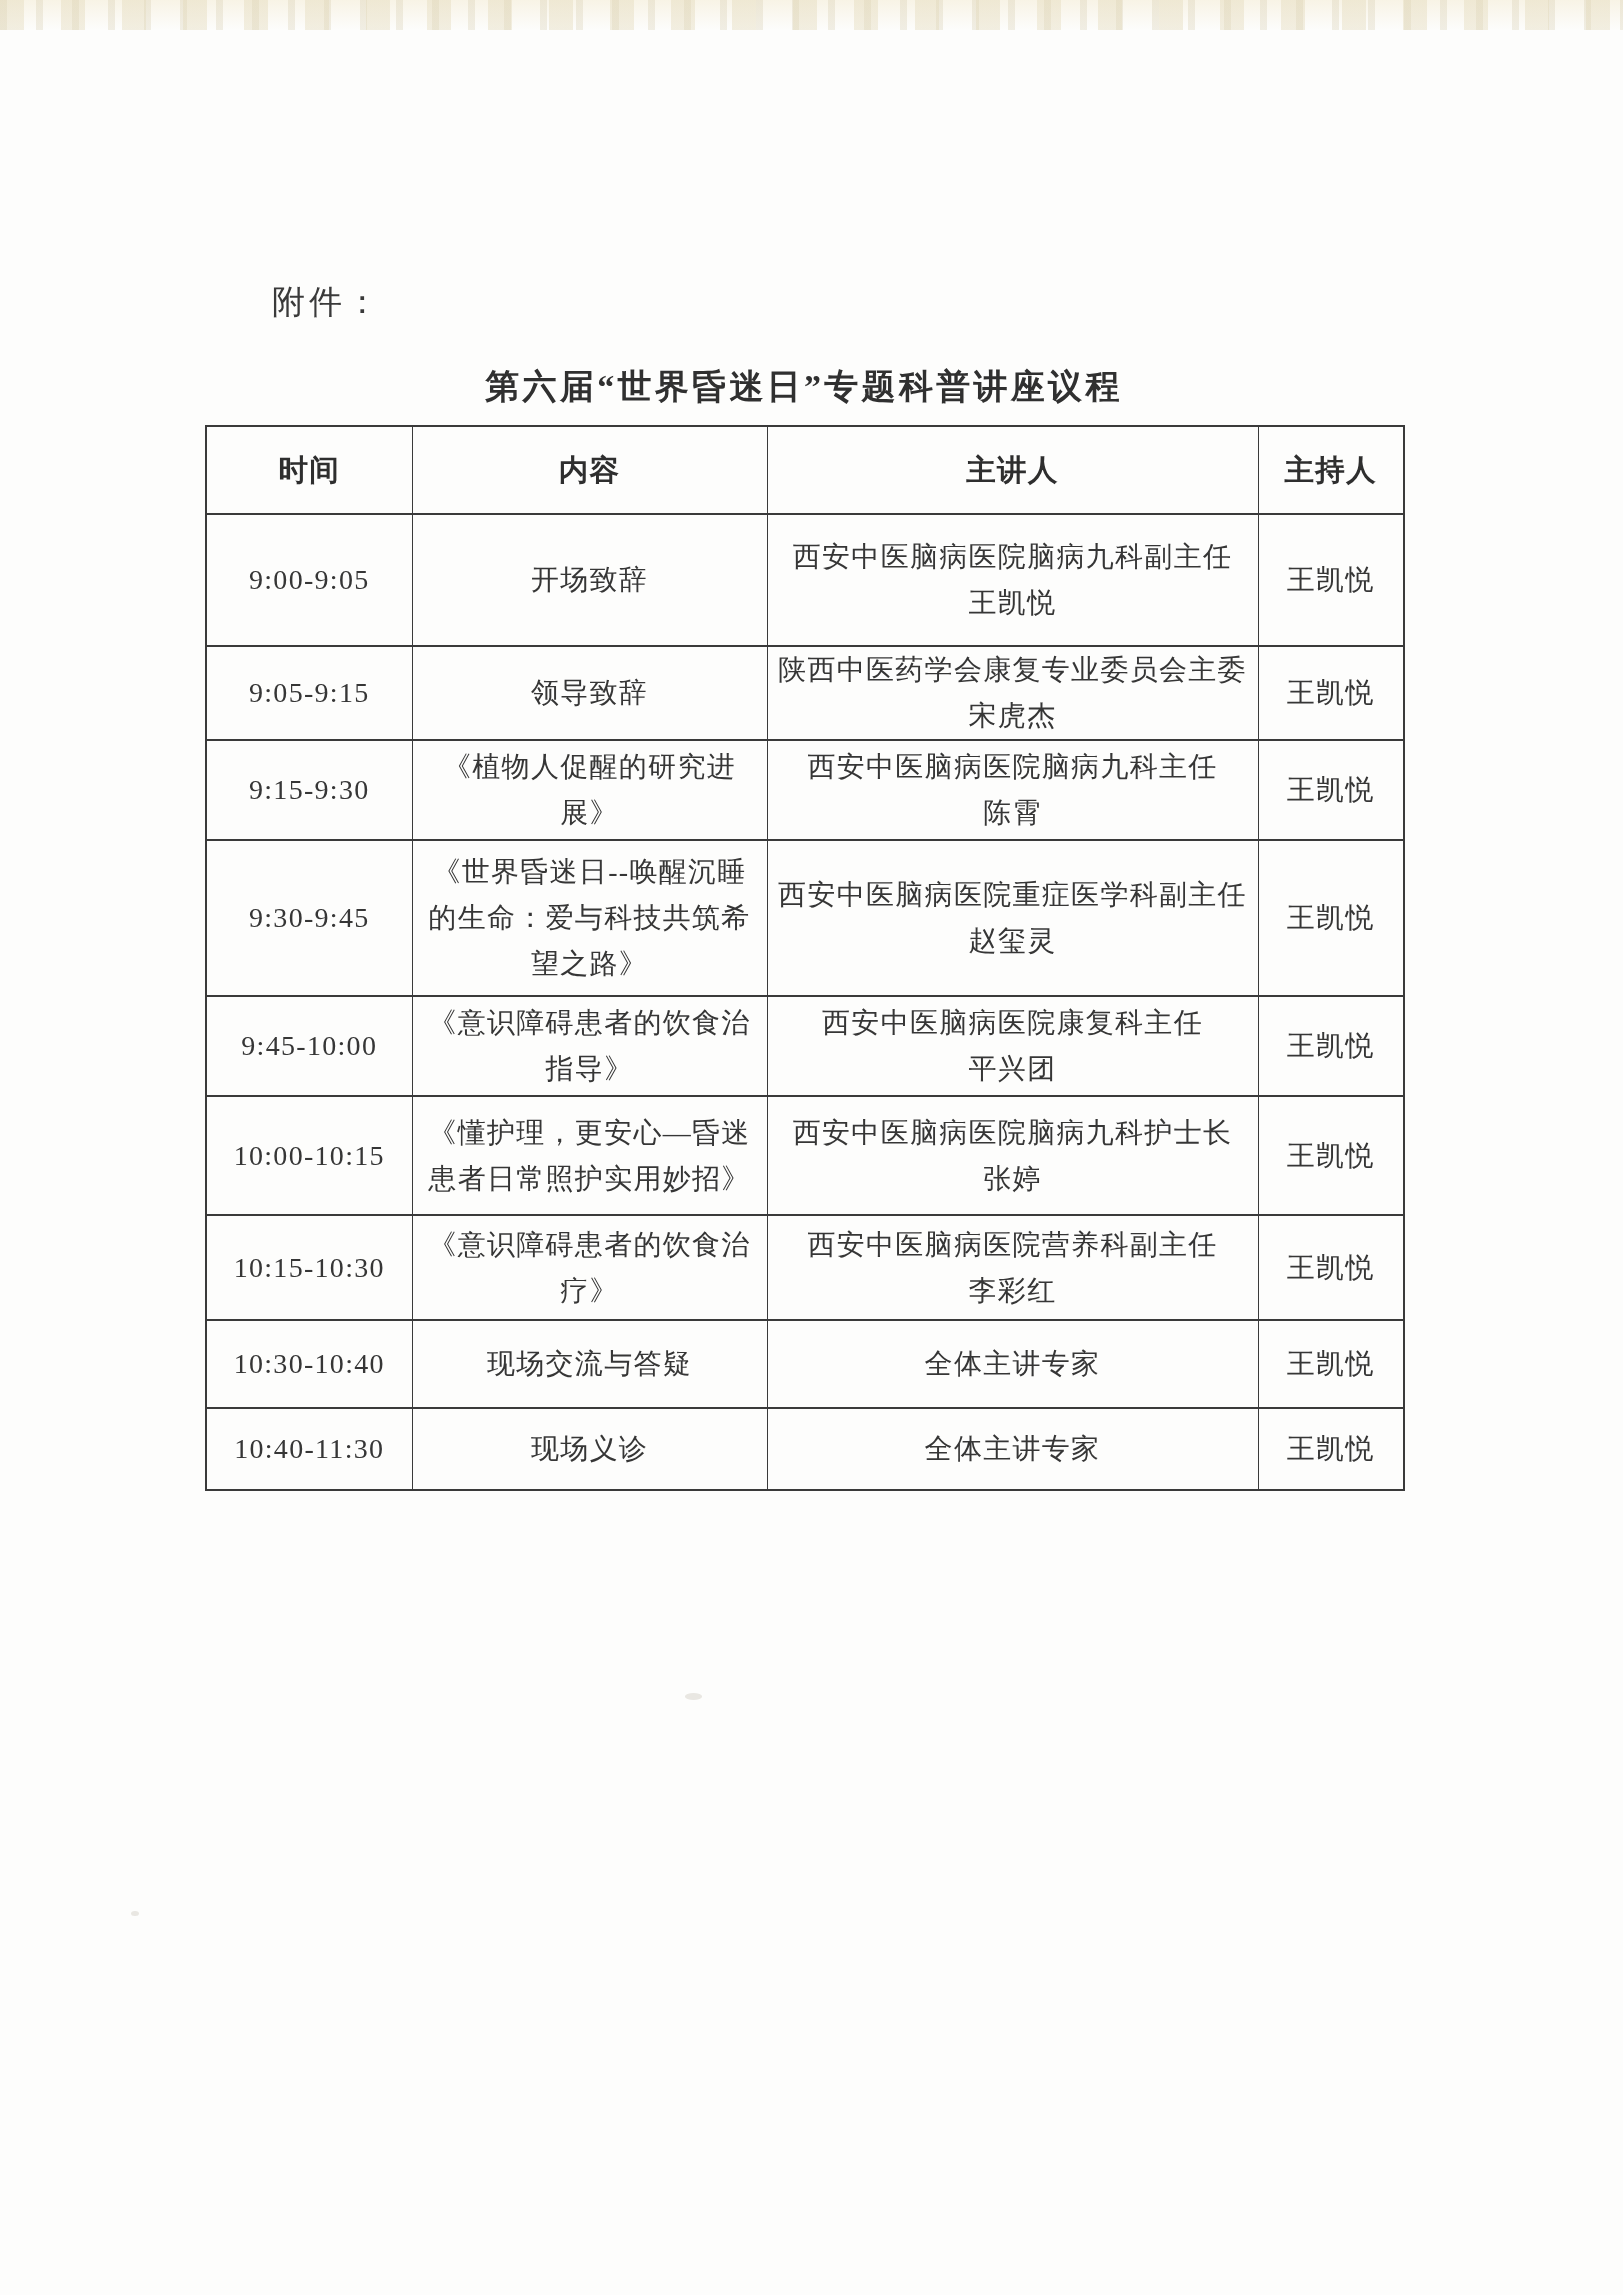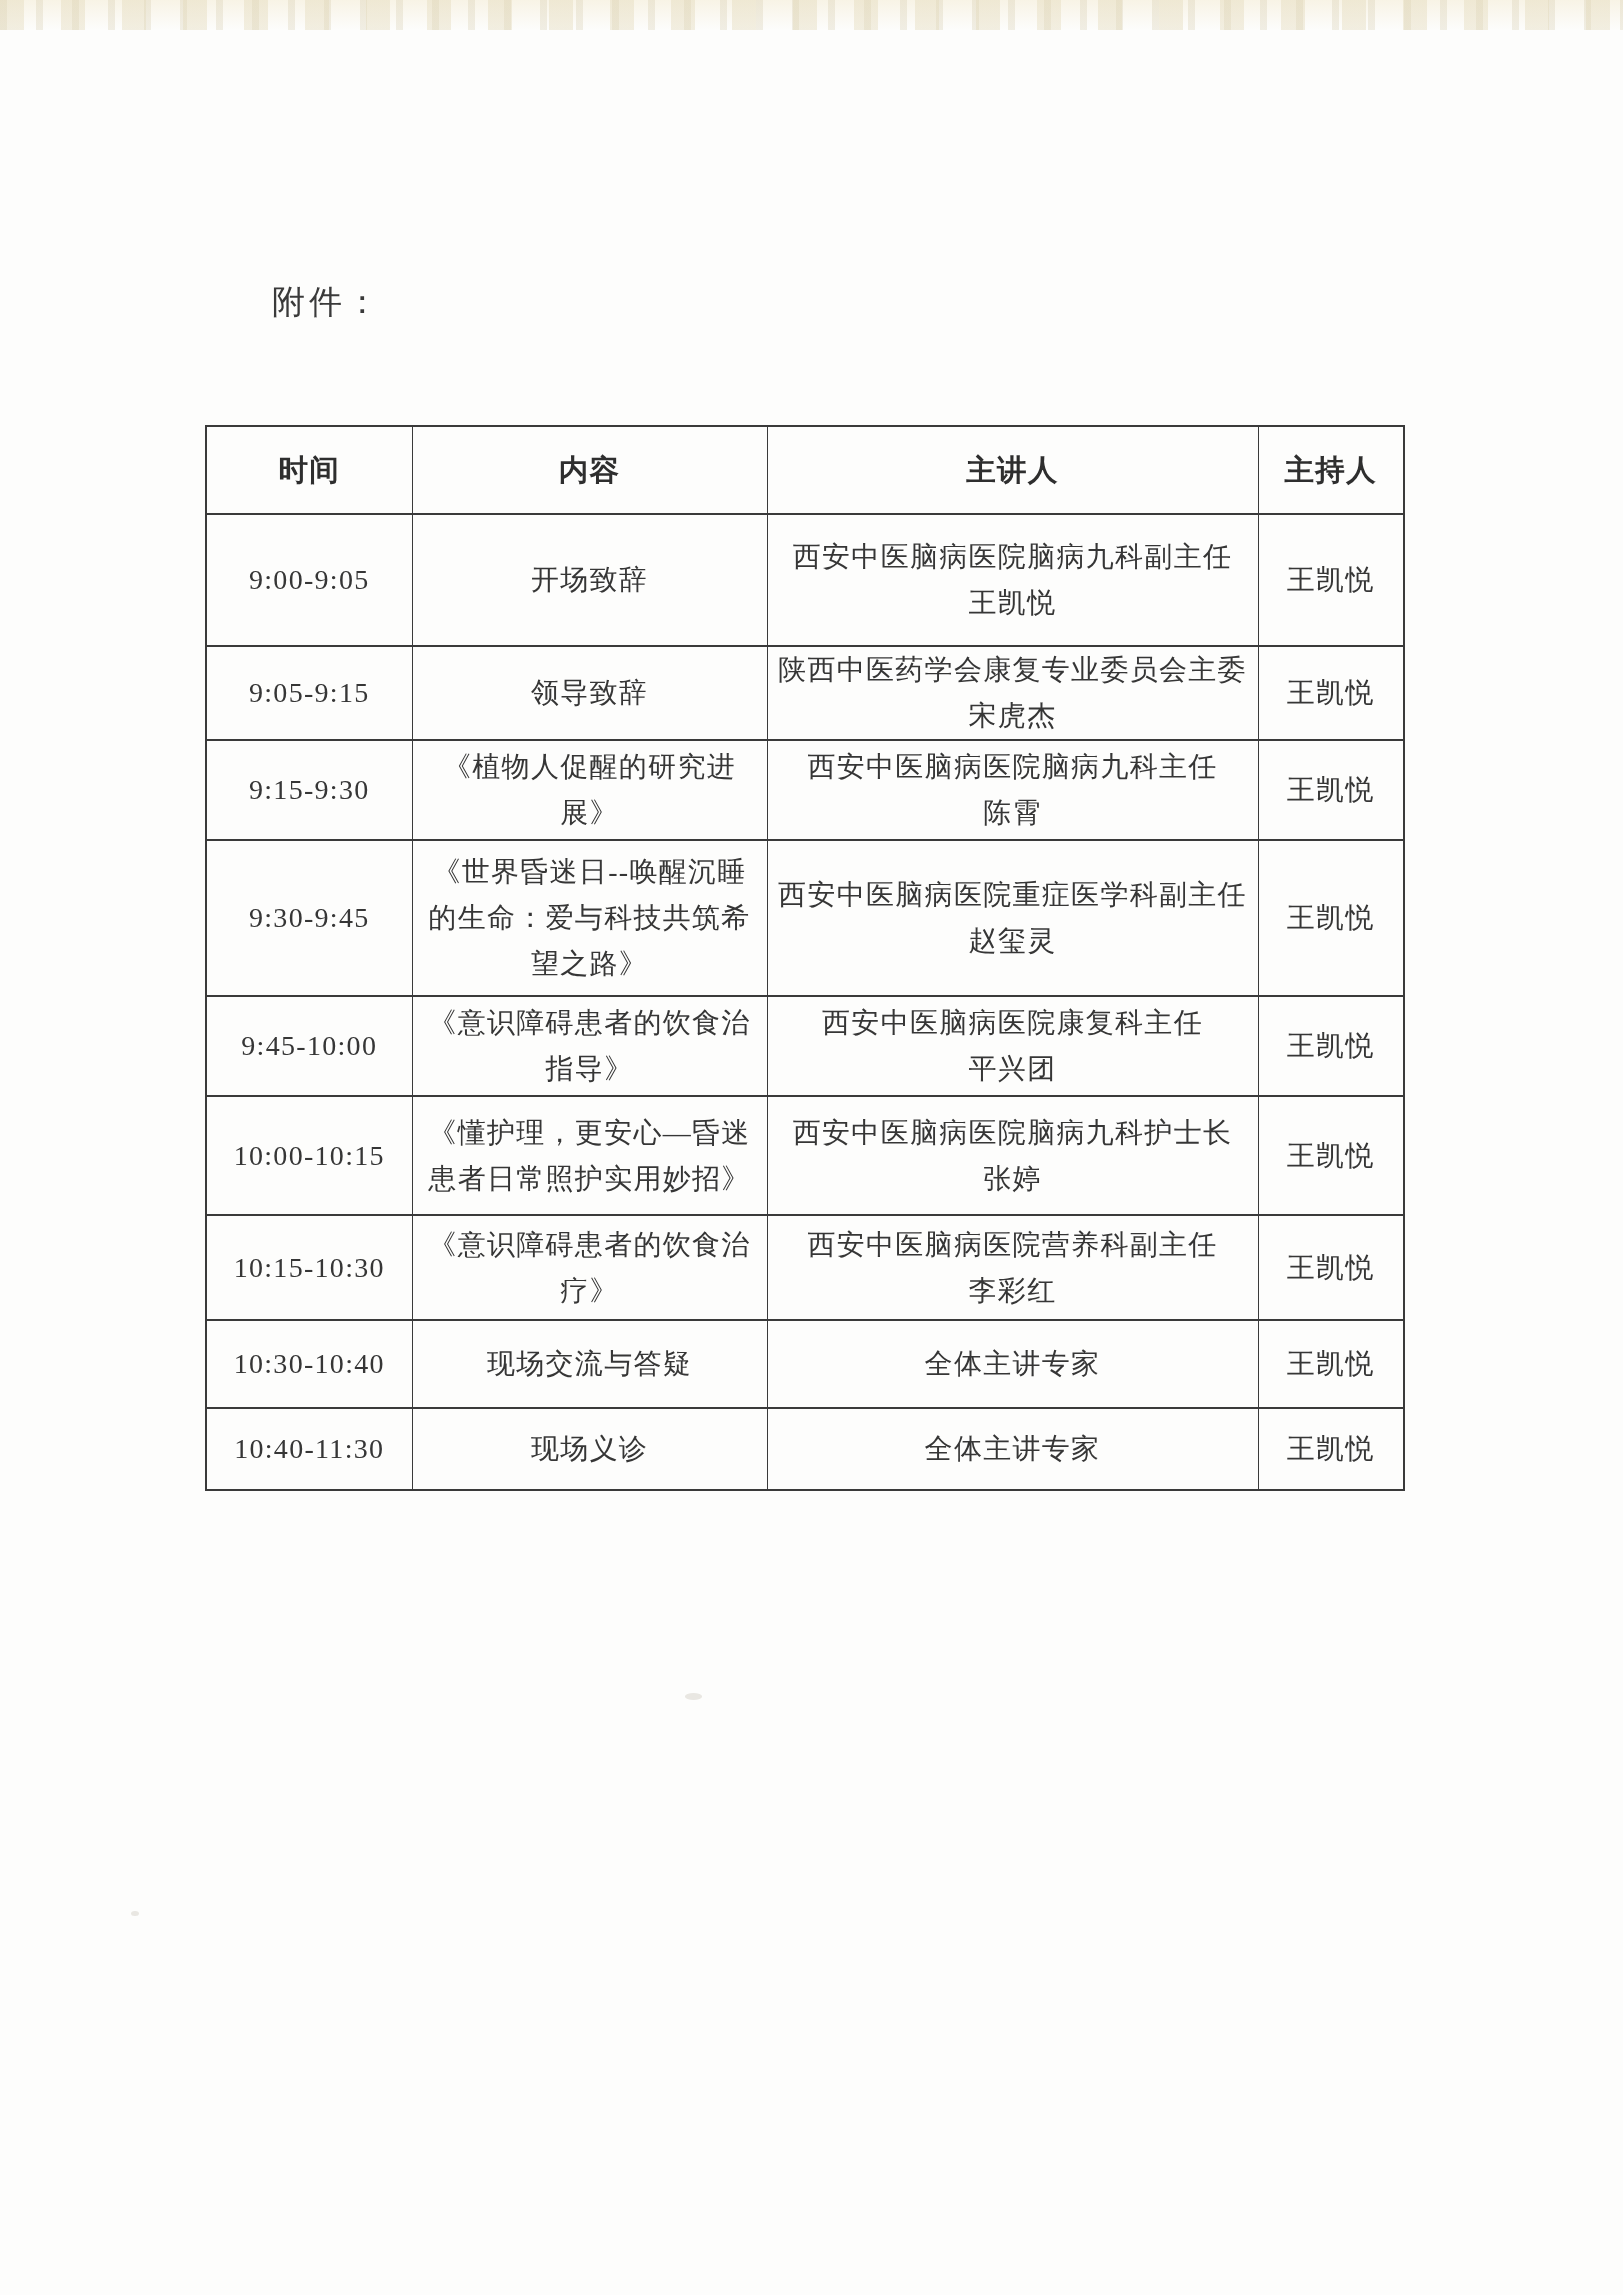--- a/index.html
+++ b/index.html
@@ -104,20 +104,21 @@
 <body>
 
 <div class="page">
 
   <div class="scan-noise-top"></div>
   <div class="scan-speck speck-a"></div>
   <div class="scan-speck speck-b"></div>
 
   <div class="attachment-label">附件：</div>
 
+  <h1 class="doc-title">第六届“世界昏迷日”专题科普讲座议程</h1>
 
   <table class="agenda">
     <colgroup>
       <col style="width:206px">
       <col style="width:355px">
       <col style="width:491px">
       <col style="width:146px">
     </colgroup>
     <thead>
       <tr class="hdr">

